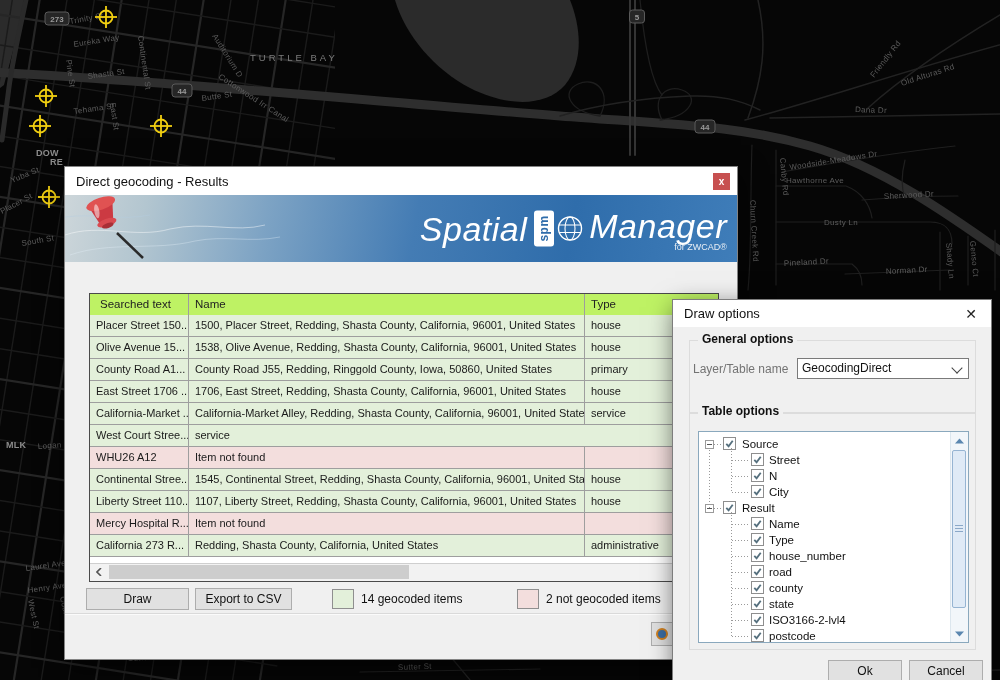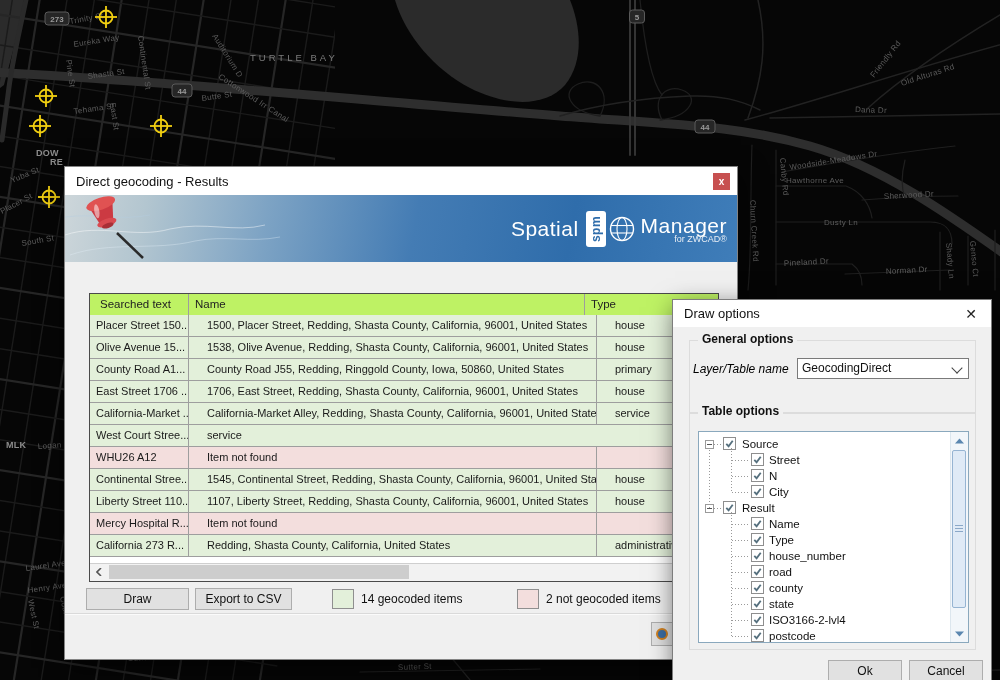--- a/index.html
+++ b/index.html
@@ -21,34 +21,34 @@
        display:flex;align-items:center;justify-content:center;box-sizing:border-box;}
 
   
   #results{left:64px;top:145px;width:672px;height:492px;border:1px solid rgba(0,0,0,.45);z-index:5;}
   #results .titlebar{height:28px;}
   #results-close{position:absolute;right:7px;top:6px;width:17px;height:17px;background:#c75050;
        color:#fff;font-size:10px;font-weight:bold;display:flex;align-items:center;justify-content:center;}
   .banner{position:absolute;left:0;top:28px;width:672px;height:67px;overflow:hidden;
        background:linear-gradient(100deg,#cdd6da 0%,#b3c6d0 12%,#7da3c4 30%,#447cb4 52%,#2f6dab 75%,#3f7db9 100%);}
   .logo{position:absolute;right:10px;top:50%;transform:translateY(-50%);display:flex;align-items:center;}
-  .brand-spatial,.brand-manager{color:#fff;font-size:21px;letter-spacing:.5px;}
+  .brand-spatial,.brand-manager{color:#fff;font-size:34px;letter-spacing:.5px;font-style:italic;}
   .spm-box{width:20px;height:36px;background:#fff;border-radius:3px;margin:0 3px 0 7px;
        display:flex;align-items:center;justify-content:center;}
   .spm-box span{transform:rotate(-90deg);color:#2f6dab;font-weight:bold;font-size:12px;letter-spacing:.5px;}
   .manager-wrap{display:flex;flex-direction:column;align-items:flex-end;margin-left:2px;}
   .brand-sub{color:#e8eef5;font-size:9px;margin-top:-4px;}
 
   
   .tablebox{position:absolute;left:24px;top:126px;width:630px;height:289px;background:#fff;
        border:1px solid #4a4a4a;box-sizing:border-box;}
   .thead{display:flex;height:21px;background:#bef264;border-bottom:1px solid #8a8a8a;}
   .thead .cell{font-size:11.5px;color:#222;line-height:21px;}
   .rowswrap{position:absolute;left:0;top:21px;right:0;bottom:17px;overflow:hidden;}
-  .trow{display:flex;height:21px;border-bottom:1px solid #9e9e9e;gap:12px;}
+  .trow{display:flex;height:21px;border-bottom:1px solid #9e9e9e;}
   .trow.ok{background:#e3f0da;}
   .trow.bad{background:#f3dedd;}
   .cell{box-sizing:border-box;padding:0 4px 0 6px;white-space:nowrap;overflow:hidden;
         border-right:1px solid #9e9e9e;font-size:11px;color:#1a1a1a;line-height:21px;}
   .c0{width:99px;flex:none;}
   .c1{width:396px;flex:none;}
   .c2{flex:1;border-right:none;}
   .thead .c0{padding-left:10px;}
   .hscroll{position:absolute;left:0;bottom:0;right:0;height:17px;background:#f2f2f2;border-top:1px solid #cfcfcf;}
   .harrow{position:absolute;top:0;width:17px;height:16px;display:flex;align-items:center;justify-content:center;}
@@ -65,21 +65,21 @@
 
   
   #drawopts{left:672px;top:278px;width:318px;height:390px;border:1px solid #7d7d7d;z-index:10;}
   #drawopts .titlebar{height:27px;}
   #drawopts-close{position:absolute;right:11px;top:5px;width:18px;height:18px;color:#222;font-size:14px;
        display:flex;align-items:center;justify-content:center;}
   .grp{position:absolute;border:1px solid #dcdcdc;box-sizing:border-box;}
   .grp-label{position:absolute;top:-9px;left:8px;background:#f0f0f0;padding:0 4px;
        font-size:12px;font-weight:bold;color:#111;}
   #grp-general{left:16px;top:40px;width:287px;height:74px;}
-  #lbl-layer{position:absolute;left:3px;top:21px;font-size:12px;color:#000000;font-style:italic;}
+  #lbl-layer{position:absolute;left:3px;top:21px;font-size:12px;color:#737373;}
   .combo{position:absolute;left:107px;top:17px;width:172px;height:21px;background:#fff;
        border:1px solid #7a7a7a;box-sizing:border-box;font-size:12px;color:#111;
        line-height:19px;padding-left:4px;}
   .combo .chev{position:absolute;right:7px;top:5px;width:7px;height:7px;border-right:1.5px solid #444;
        border-bottom:1.5px solid #444;transform:rotate(45deg);}
   #grp-table{left:16px;top:112px;width:287px;height:238px;}
   .treebox{position:absolute;left:8px;top:18px;width:271px;height:212px;background:#fff;
        border:1px solid #8aa8bd;box-sizing:border-box;overflow:hidden;}
   .treeinner{position:absolute;left:0;top:0;right:17px;bottom:0;padding-top:4px;}
   .tnode{position:relative;height:16px;}

